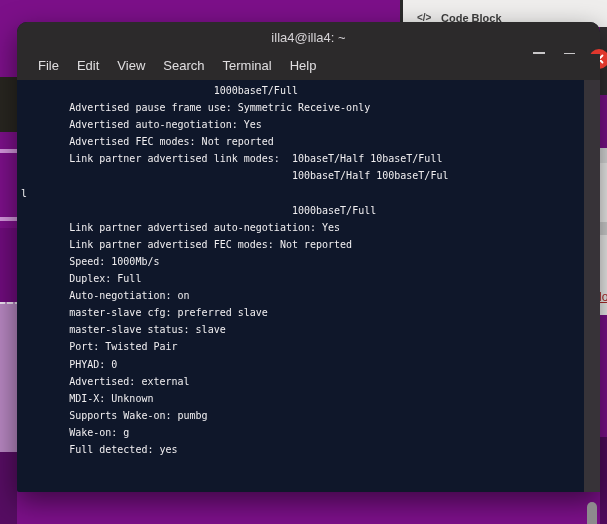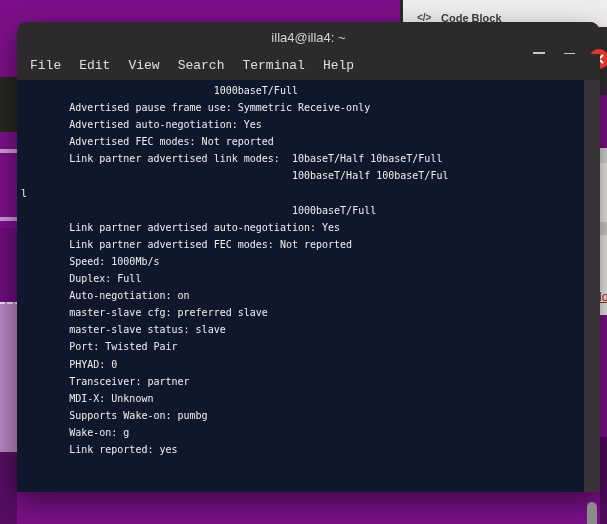--- a/index.html
+++ b/index.html
@@ -37,21 +37,21 @@
     color:#d6d3d6;font-size:13px;}
   .btn-min{position:absolute;left:516px;top:30px;width:12px;height:2px;background:#c9c7c9;}
   .btn-max{position:absolute;left:547px;top:31px;width:9px;height:9px;
     border:1.5px solid #c9c7c9;background:transparent;}
   .btn-close{position:absolute;left:572px;top:27px;width:20px;height:20px;
     border-radius:50%;background:#df372d;}
   .btn-close svg{position:absolute;left:5px;top:5px;}
   .menubar{position:absolute;left:0;top:32px;right:0;height:26px;background:#2c2a2b;}
   .menu-item{display:inline-block;color:#e0dee0;font-size:13px;height:26px;
     line-height:24px;padding:0 9px;}
-  .menubar-inner{padding-left:4px;font-family:Liberation Mono, monospace;}
+  .menubar-inner{padding-left:12px;}
 
   .term-content{position:absolute;left:4px;top:60px;right:16px;bottom:0;overflow:hidden;
     font-family:"DejaVu Sans Mono",monospace;font-size:10px;color:#f1eff1;}
   .term-line{height:17.1px;line-height:17.1px;white-space:pre;}
   .prompt-line{height:17.1px;line-height:17.1px;white-space:pre;}
   .cursor{display:inline-block;width:8px;height:14px;background:#f1eff1;
     vertical-align:-2px;}
 
   .scrollbar{position:absolute;top:58px;right:0;width:16px;bottom:0;background:#373338;}
   .scroll-thumb{position:absolute;right:3px;width:10px;top:422px;height:44px;
@@ -110,25 +110,25 @@
           <div class="term-line">                                             1000baseT/Full</div>
           <div class="term-line">        Link partner advertised auto-negotiation: Yes</div>
           <div class="term-line">        Link partner advertised FEC modes: Not reported</div>
           <div class="term-line">        Speed: 1000Mb/s</div>
           <div class="term-line">        Duplex: Full</div>
           <div class="term-line">        Auto-negotiation: on</div>
           <div class="term-line">        master-slave cfg: preferred slave</div>
           <div class="term-line">        master-slave status: slave</div>
           <div class="term-line">        Port: Twisted Pair</div>
           <div class="term-line">        PHYAD: 0</div>
-          <div class="term-line">        Transceiver: partner</div>
+          <div class="term-line">        Advertised: external</div>
           <div class="term-line">        MDI-X: Unknown</div>
           <div class="term-line">        Supports Wake-on: pumbg</div>
           <div class="term-line">        Wake-on: g</div>
-          <div class="term-line">        Link reported: yes</div>
+          <div class="term-line">        Full detected: yes</div>
         </div>
     </div>
 
     <div class="scrollbar">
       <div class="scroll-thumb"></div>
     </div>
 
   </div>
 
 </div>

